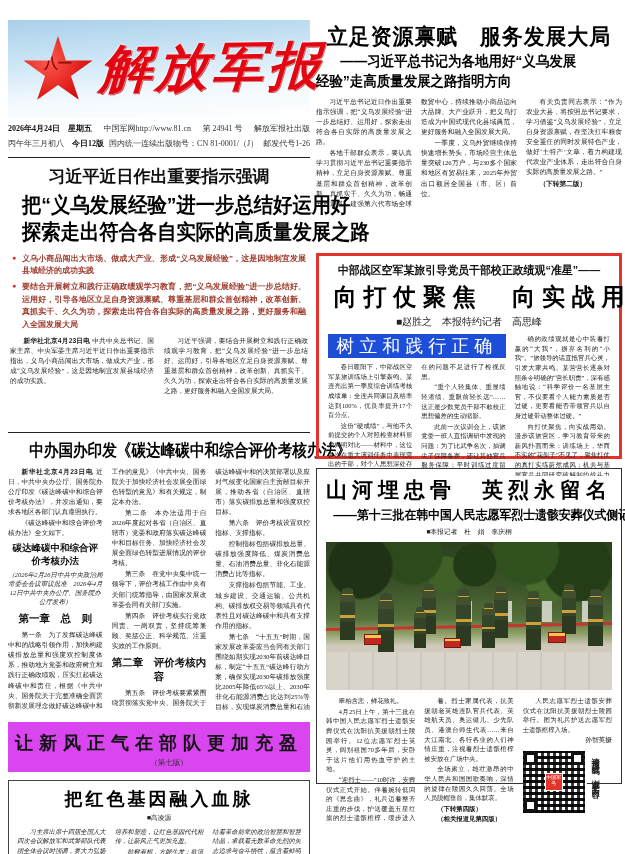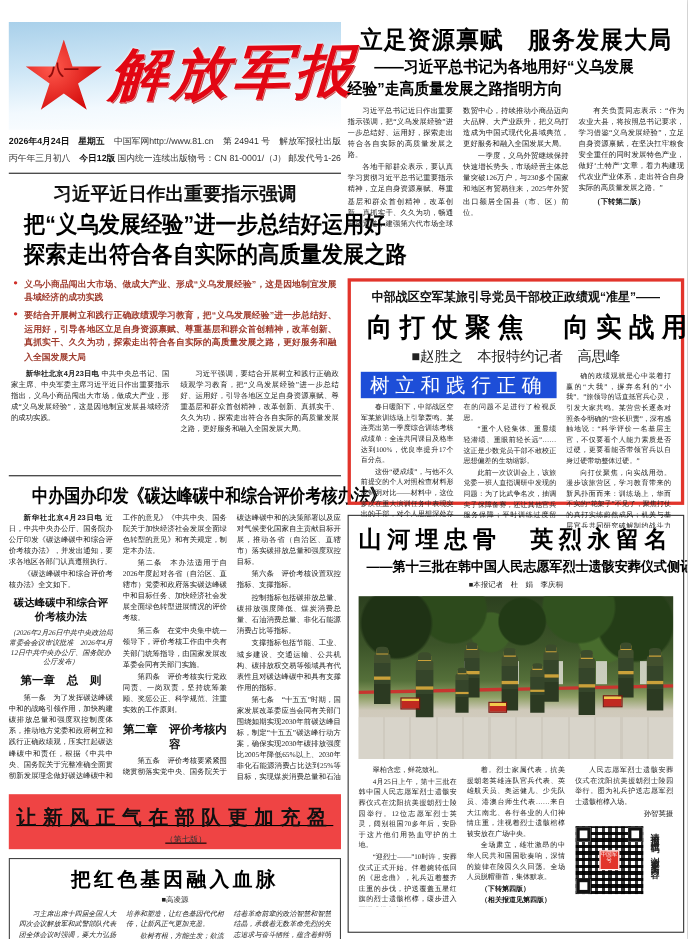--- a/index.html
+++ b/index.html
@@ -14,21 +14,21 @@
         background:radial-gradient(circle at 35% 35%,#ff5a4d,#d40b0b 70%);
         clip-path:polygon(50% 0,61% 35%,98% 35%,68% 57%,79% 91%,50% 70%,21% 91%,32% 57%,2% 35%,39% 35%);
         filter:drop-shadow(0 0 2px #fff);}
   .star .em{position:absolute;left:50%;top:40%;transform:translate(-50%,-50%);
         color:#8e0b0b;font-size:14px;font-weight:bold;font-family:"Liberation Sans",sans-serif;}
   .mast-title{position:absolute;left:92px;top:2px;width:210px;text-align:center;
         color:#e20613;font-size:52px;font-weight:bold;font-style:italic;letter-spacing:4px;
         transform:skewX(-4deg) rotate(-1deg);
         text-shadow:0 0 1px #fff,0 0 3px #fff,1px 1px 0 #a00;line-height:92px;white-space:nowrap;}
   .dateline{height:36px;border-bottom:1.6px solid #222;padding-top:3px;
-        font-size:8px;color:#333;font-family:Liberation Sans, sans-serif;}
+        font-size:8px;color:#333;font-family:Liberation Serif, serif;}
   .dl-row{display:flex;justify-content:space-between;line-height:15px;white-space:nowrap;}
   .dl-row b{color:#111;}
 
   
   .blk-p,.blk-b,.blk-credit,.blk-note,.blk-chapter,.blk-title,.blk-bullet{margin:0 0 1px 0;}
   .blk-p{font-size:6.7px;line-height:1.5;text-align:justify;text-indent:2em;color:#222;}
   .blk-p b{font-family:"Liberation Sans",sans-serif;}
   .blk-b{font-size:6.7px;line-height:1.5;font-weight:bold;text-indent:2em;color:#111;}
   .blk-credit{font-size:6.7px;text-align:right;color:#222;}
   .blk-chapter{font-size:10.5px;font-weight:bold;text-align:center;margin:5px 0 4px;color:#111;
@@ -50,21 +50,21 @@
   .a-body{column-count:2;column-gap:10px;height:88px;overflow:hidden;margin-top:2px;}
 
   
   .article-b{padding-top:6px;}
   .b-head{font-size:17px;font-weight:bold;text-align:center;white-space:nowrap;color:#000;
           transform:scaleX(.86);transform-origin:center;margin-bottom:5px;
           font-family:"Liberation Sans",sans-serif;}
   .b-body{column-count:3;column-gap:9px;height:246px;overflow:hidden;}
 
   
-  .banner{margin-top:9px;height:50px;background:#ef4444;text-align:center;padding-top:9px;box-sizing:border-box;text-decoration:underline;}
+  .banner{margin-top:9px;height:50px;background:#d946ef;text-align:center;padding-top:9px;box-sizing:border-box;}
   .banner-title{font-size:18px;font-weight:bold;letter-spacing:6px;color:#111;
                 font-family:"Liberation Sans",sans-serif;}
   .banner-note{font-size:7.5px;color:#333;margin-top:3px;padding-left:20px;}
 
   
   .bayi{margin-top:8px;border:1.2px solid #444;padding:6px 8px;height:108px;box-sizing:border-box;}
   .bayi-head{display:flex;align-items:center;gap:10px;margin-bottom:4px;}
   .bayi-logo{width:116px;height:36px;background:linear-gradient(180deg,#f0392b,#c40f0f);
              color:#fff;font-weight:bold;font-style:italic;font-size:19px;text-align:center;
              line-height:34px;letter-spacing:1px;border-top:2px solid #f7c948;
@@ -84,32 +84,32 @@
   .c-sub.indent{padding-left:26px;}
   .c-body{column-count:3;column-gap:9px;height:148px;overflow:hidden;margin-top:6px;}
 
   
   .redbox{margin-top:8px;border:3px solid #e2342b;padding:7px 9px;height:206px;box-sizing:border-box;}
   .d-kicker{font-size:11.5px;font-weight:bold;text-align:center;color:#111;white-space:nowrap;
             transform:scaleX(.95);font-family:"Liberation Sans",sans-serif;}
   .d-head{font-size:24px;font-weight:bold;text-align:center;letter-spacing:7px;color:#000;
           margin:3px 0 2px;white-space:nowrap;transform:scaleX(.96);
           font-family:"Liberation Sans",sans-serif;}
-  .d-byline{font-size:13px;text-align:center;color:#222;margin-bottom:5px;}
+  .d-byline{font-size:10px;text-align:center;color:#222;margin-bottom:5px;}
   .d-cols{display:flex;gap:9px;}
   .d-left{flex:0 0 63%;}
   .d-banner{height:24px;background:#1d4ed8;color:#fff;font-weight:normal;font-size:18px;
             letter-spacing:5px;text-align:center;line-height:24px;margin-bottom:4px;
             font-family:"Liberation Sans",sans-serif;}
   .d-left-text{column-count:2;column-gap:9px;height:112px;overflow:hidden;}
   .d-right{flex:1;height:142px;overflow:hidden;}
   .d-cols .blk-p{font-size:6.4px;}
 
   
-  .photobox{margin-top:9px;border:1.4px solid #333;padding:7px 9px;height:380px;box-sizing:border-box;}
+  .photobox{margin-top:9px;border:1.4px solid #333;padding:7px 9px;height:316px;box-sizing:border-box;}
   .e-head{font-size:21px;font-weight:bold;text-align:center;letter-spacing:5px;color:#000;
           font-family:"Liberation Sans",sans-serif;}
   .e-sub{font-size:12.5px;font-weight:bold;text-align:center;color:#000;margin-top:3px;
          white-space:nowrap;transform:scaleX(.95);font-family:"Liberation Sans",sans-serif;}
   .e-byline{font-size:6.8px;text-align:center;color:#222;margin:3px 0 5px;}
   .photo{position:relative;height:148px;overflow:hidden;background:
          linear-gradient(180deg,#2c401f 0%,#3c5429 30%,#55703a 52%,#8fa065 62%,#cfc9ba 70%,#d9d5cb 100%);}
   .canopy{position:absolute;inset:0 0 45% 0;background:
      radial-gradient(circle at 12% 30%,#1f3215 0 12%,transparent 13%),
      radial-gradient(circle at 30% 15%,#2d4a1c 0 14%,transparent 15%),

